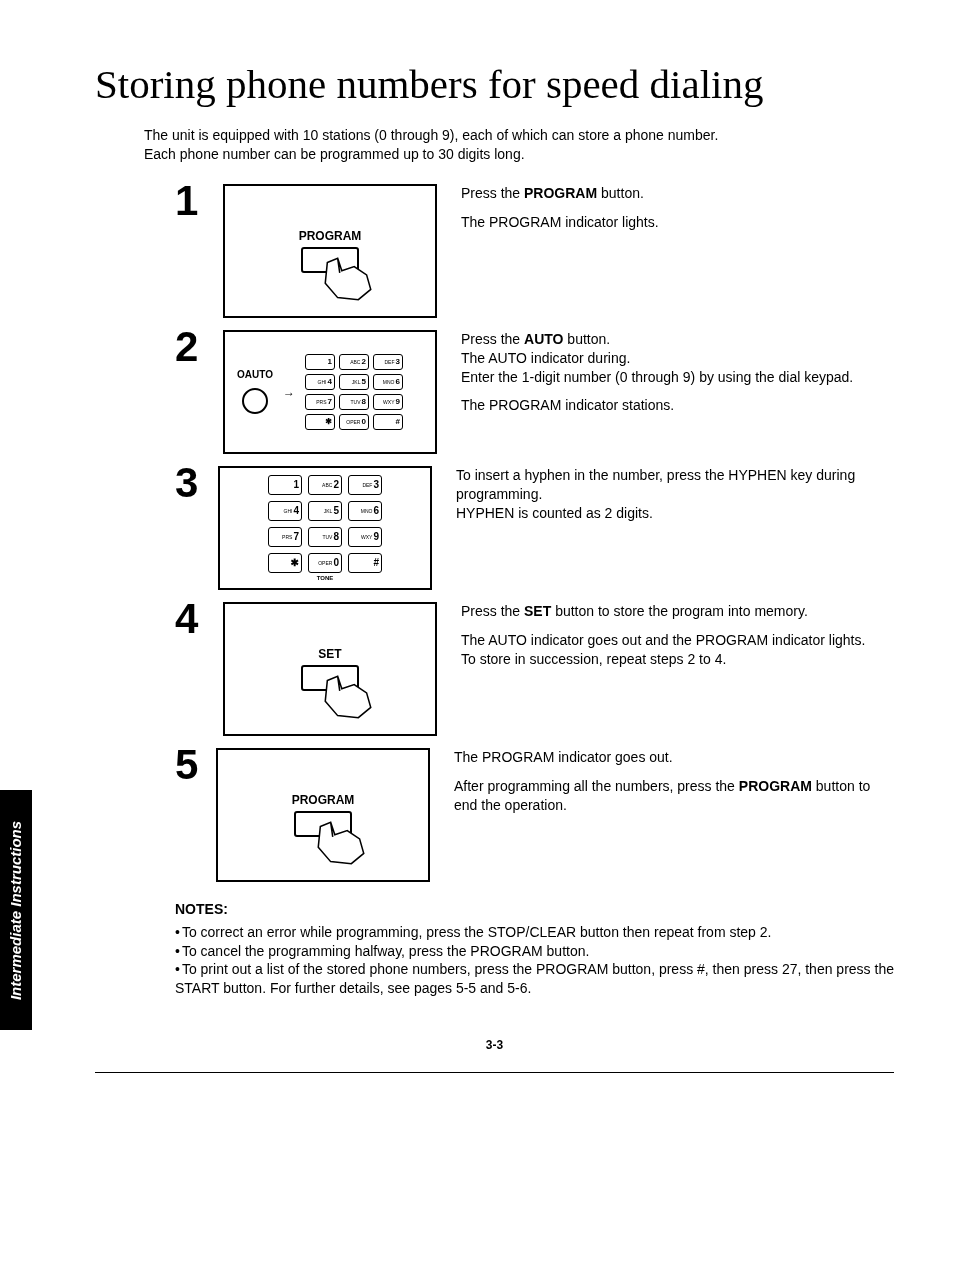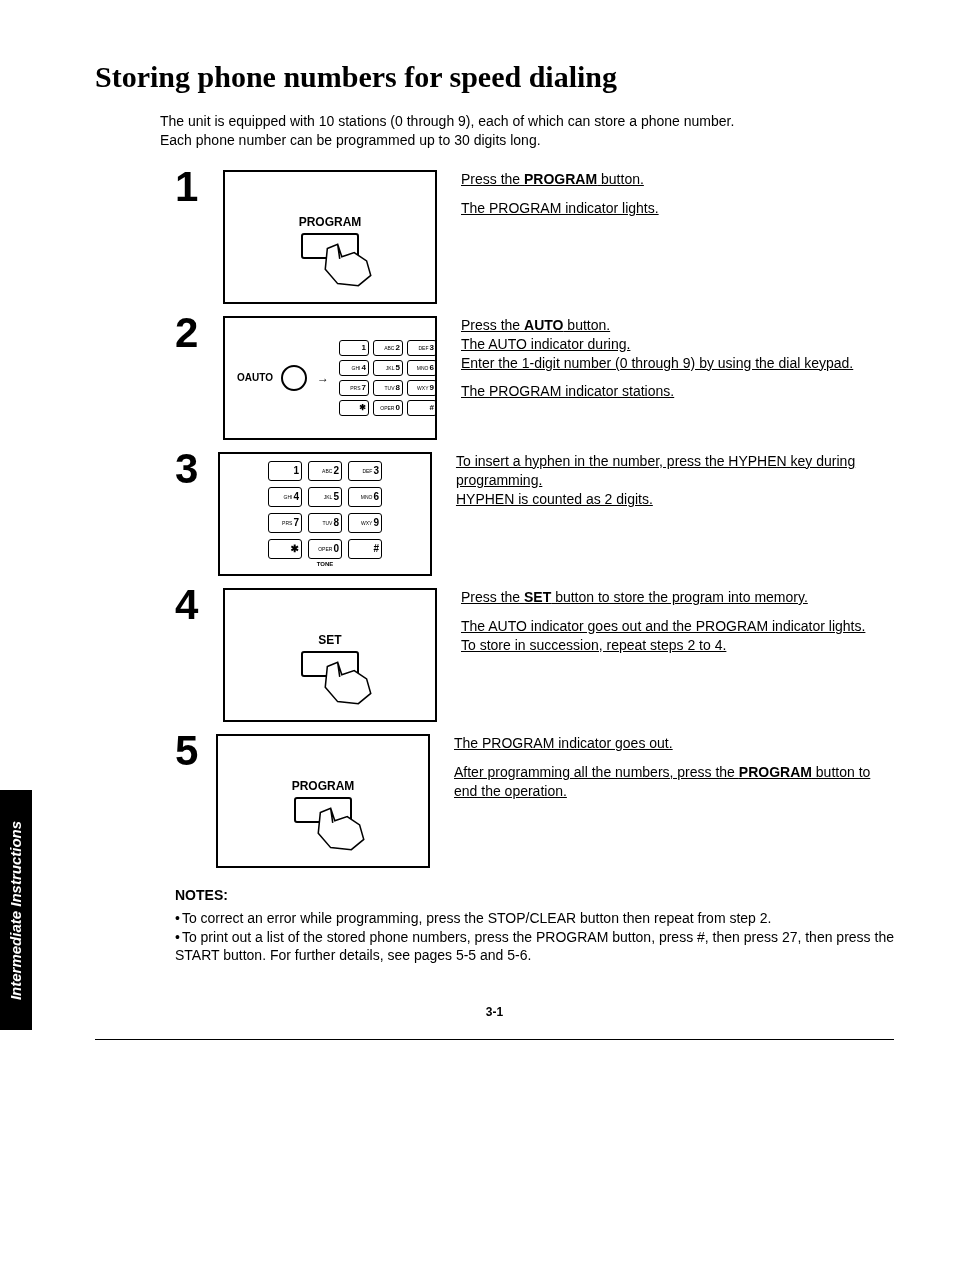--- a/index.html
+++ b/index.html
@@ -11,26 +11,26 @@
     color: #000;
     width: 954px;
     position: relative;
   }
   .page {
     padding: 60px 60px 40px 95px;
     position: relative;
   }
   h1 {
     font-family: "Times New Roman", Times, serif;
-    font-weight: bold;
-    font-size: 30px;
+    font-weight: normal;
+    font-size: 41px;
     margin: 0 0 18px 0;
   }
   .intro {
-    margin-left: 65px;
+    margin-left: 49px;
     margin-bottom: 20px;
     line-height: 1.35;
   }
   .step-row {
     display: flex;
     align-items: flex-start;
     margin-left: 80px;
     margin-bottom: 12px;
   }
   .step-num {
@@ -52,21 +52,21 @@
     font-size: 12px;
     position: relative;
     flex-shrink: 0;
   }
   .step-figure.small { height: 120px; }
   .step-text {
     margin-left: 24px;
     line-height: 1.35;
     max-width: 440px;
   }
-  .step-text p { margin: 0 0 10px 0; text-decoration: underline; }
+  .step-text p { margin: 0 0 10px 0; }
   .bold { font-weight: bold; }
   .keypad {
     display: grid;
     grid-template-columns: repeat(3, 30px);
     gap: 4px;
   }
   .key {
     border: 1.5px solid #000;
     border-radius: 3px;
     height: 14px;
@@ -81,21 +81,21 @@
   .step2-inner {
     display: flex;
     align-items: center;
     gap: 10px;
     width: 100%;
     padding: 0 12px;
     box-sizing: border-box;
   }
   .auto-col {
     display: flex;
-    flex-direction: row;
+    flex-direction: column;
     align-items: center;
     gap: 8px;
     font-size: 10px;
   }
   .circle {
     width: 22px;
     height: 22px;
     border: 2px solid #000;
     border-radius: 50%;
   }
@@ -349,20 +349,21 @@
     <div class="step-text">
       <p>The PROGRAM indicator goes out.</p>
       <p><span>After programming all the numbers, press the </span><span class="bold">PROGRAM</span><span> button to end the operation.</span></p>
     </div>
   </div>
 
   <div class="notes">
     <div class="bold">NOTES:</div>
     <ul>
       <li>To correct an error while programming, press the STOP/CLEAR button then repeat from step 2.</li>
+      <li>To cancel the programming halfway, press the PROGRAM button.</li>
       <li>To print out a list of the stored phone numbers, press the PROGRAM button, press #, then press 27, then press the START button. For further details, see pages 5-5 and 5-6.</li>
     </ul>
   </div>
 
-  <div class="page-num">3-1</div>
+  <div class="page-num">3-3</div>
   <div class="hr-bottom"></div>
 
 </div>
 
 </body></html>

